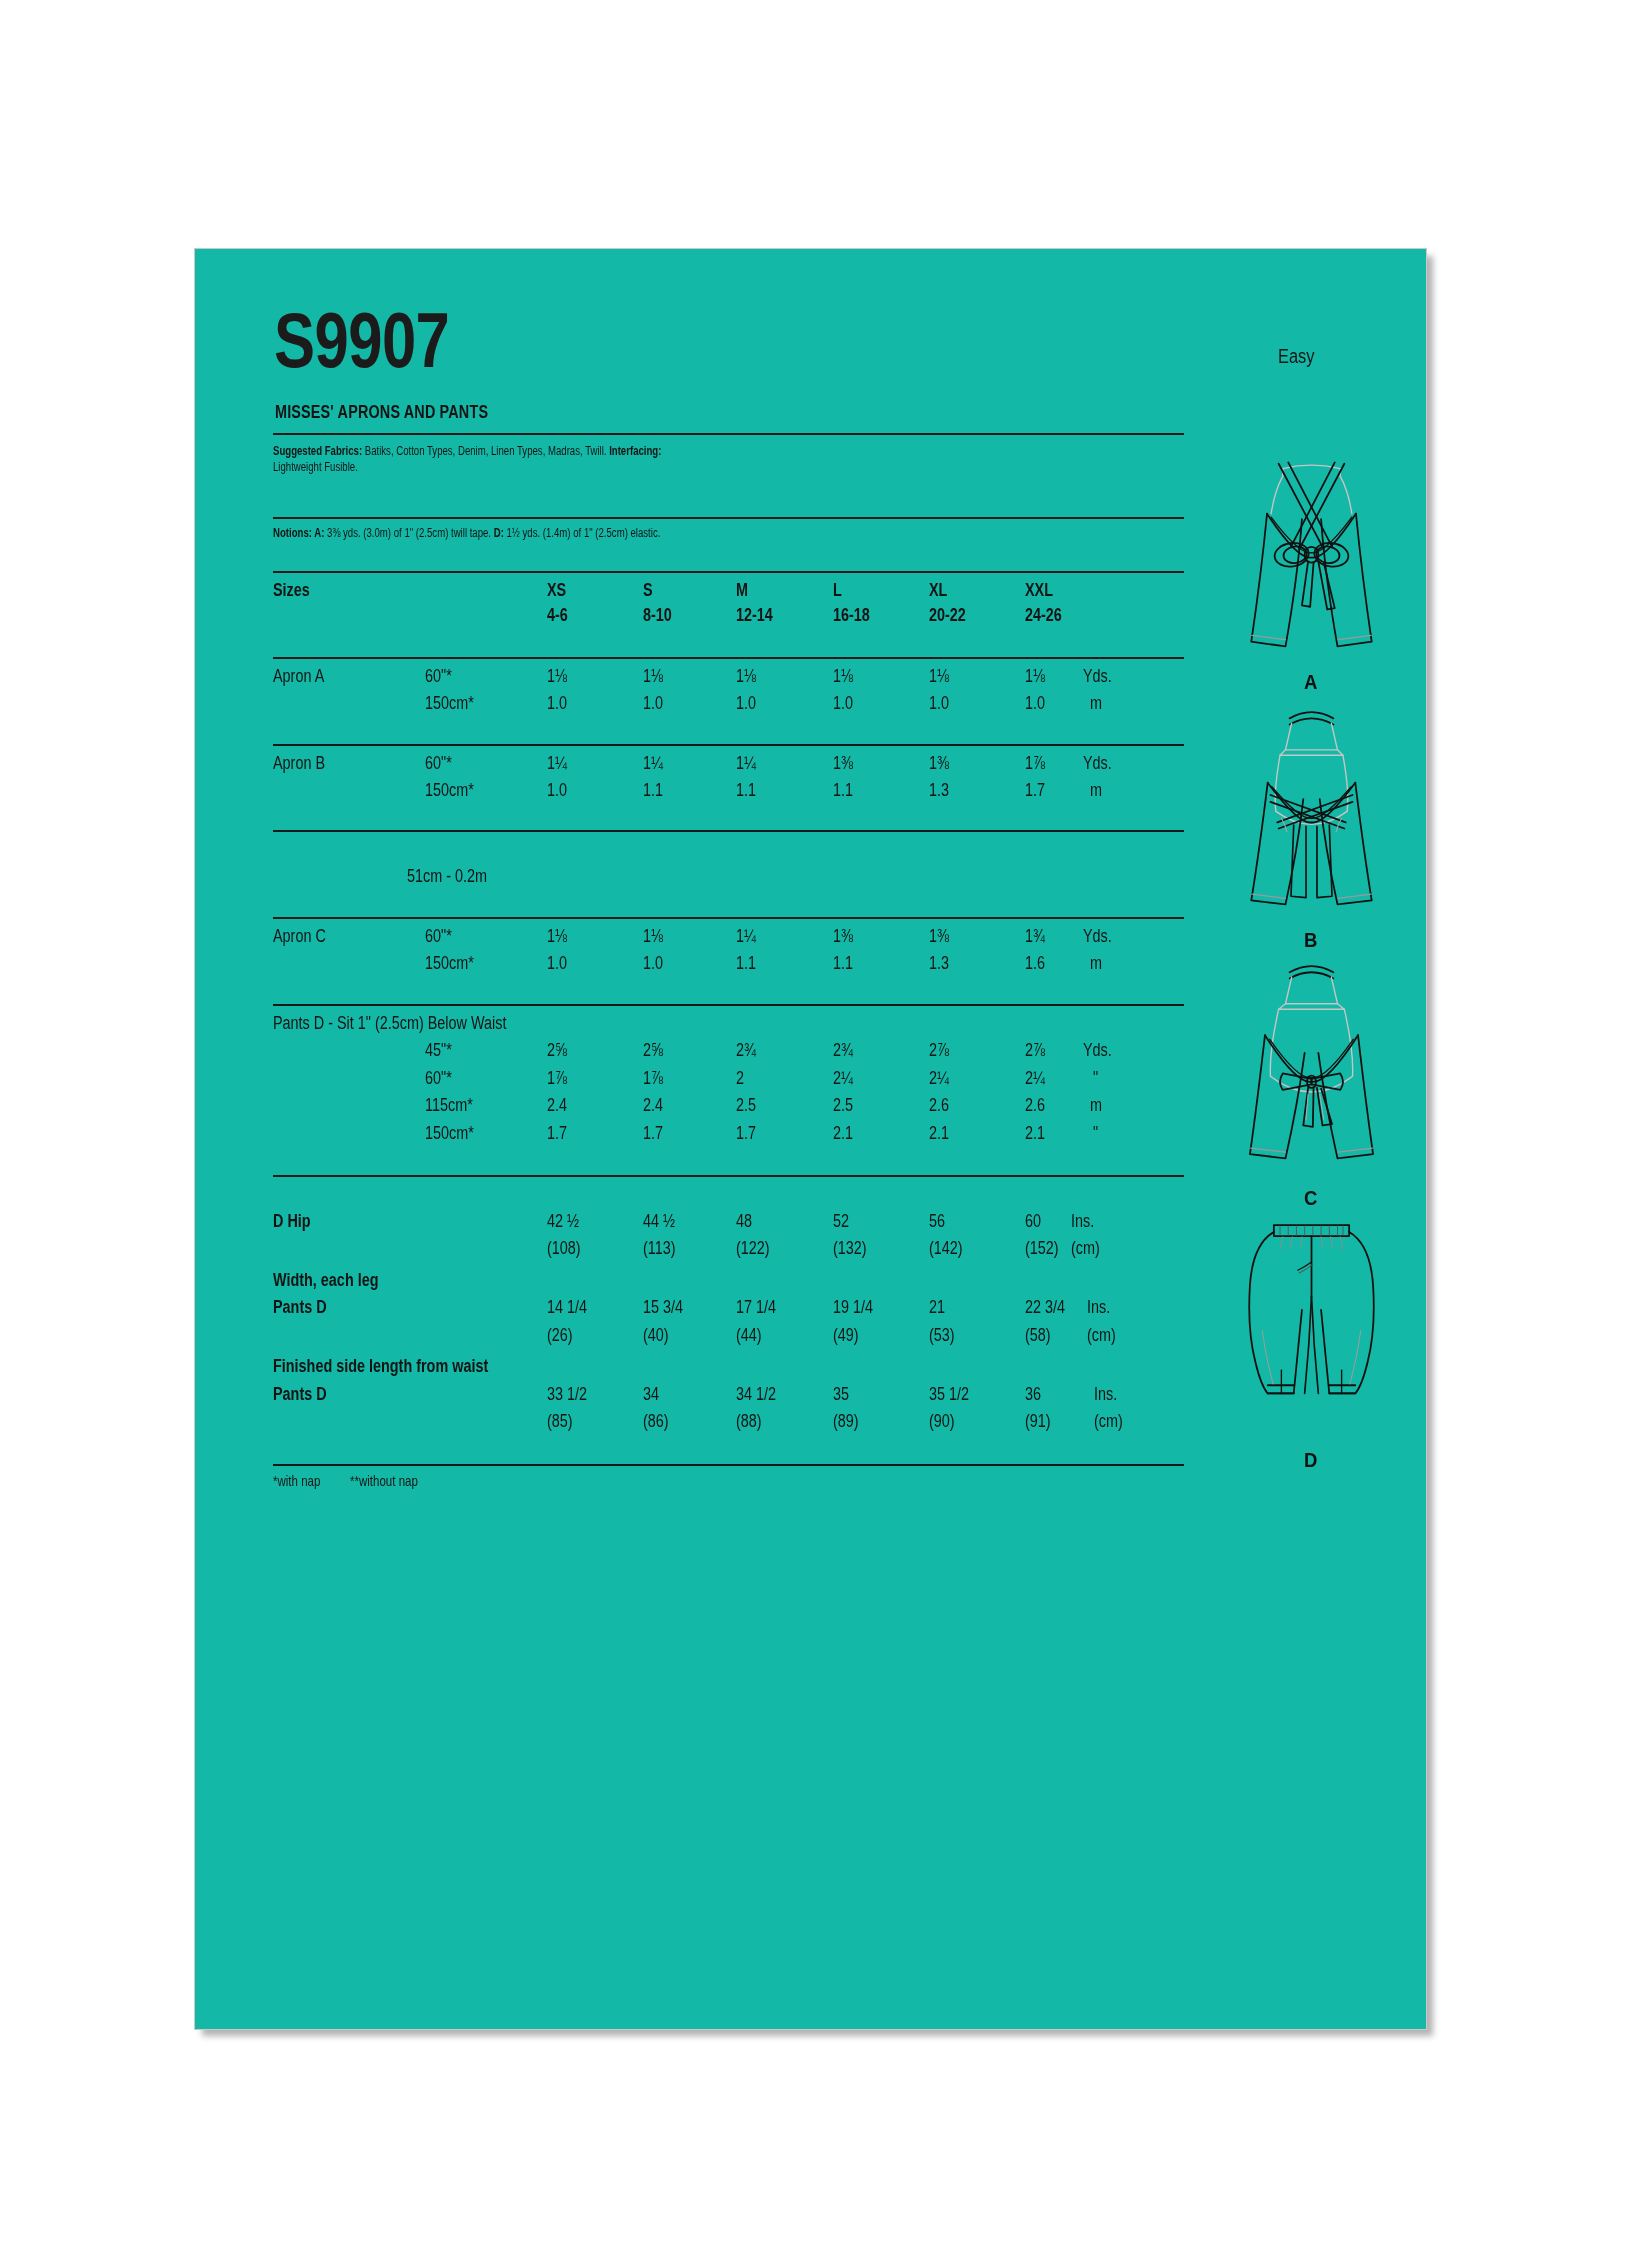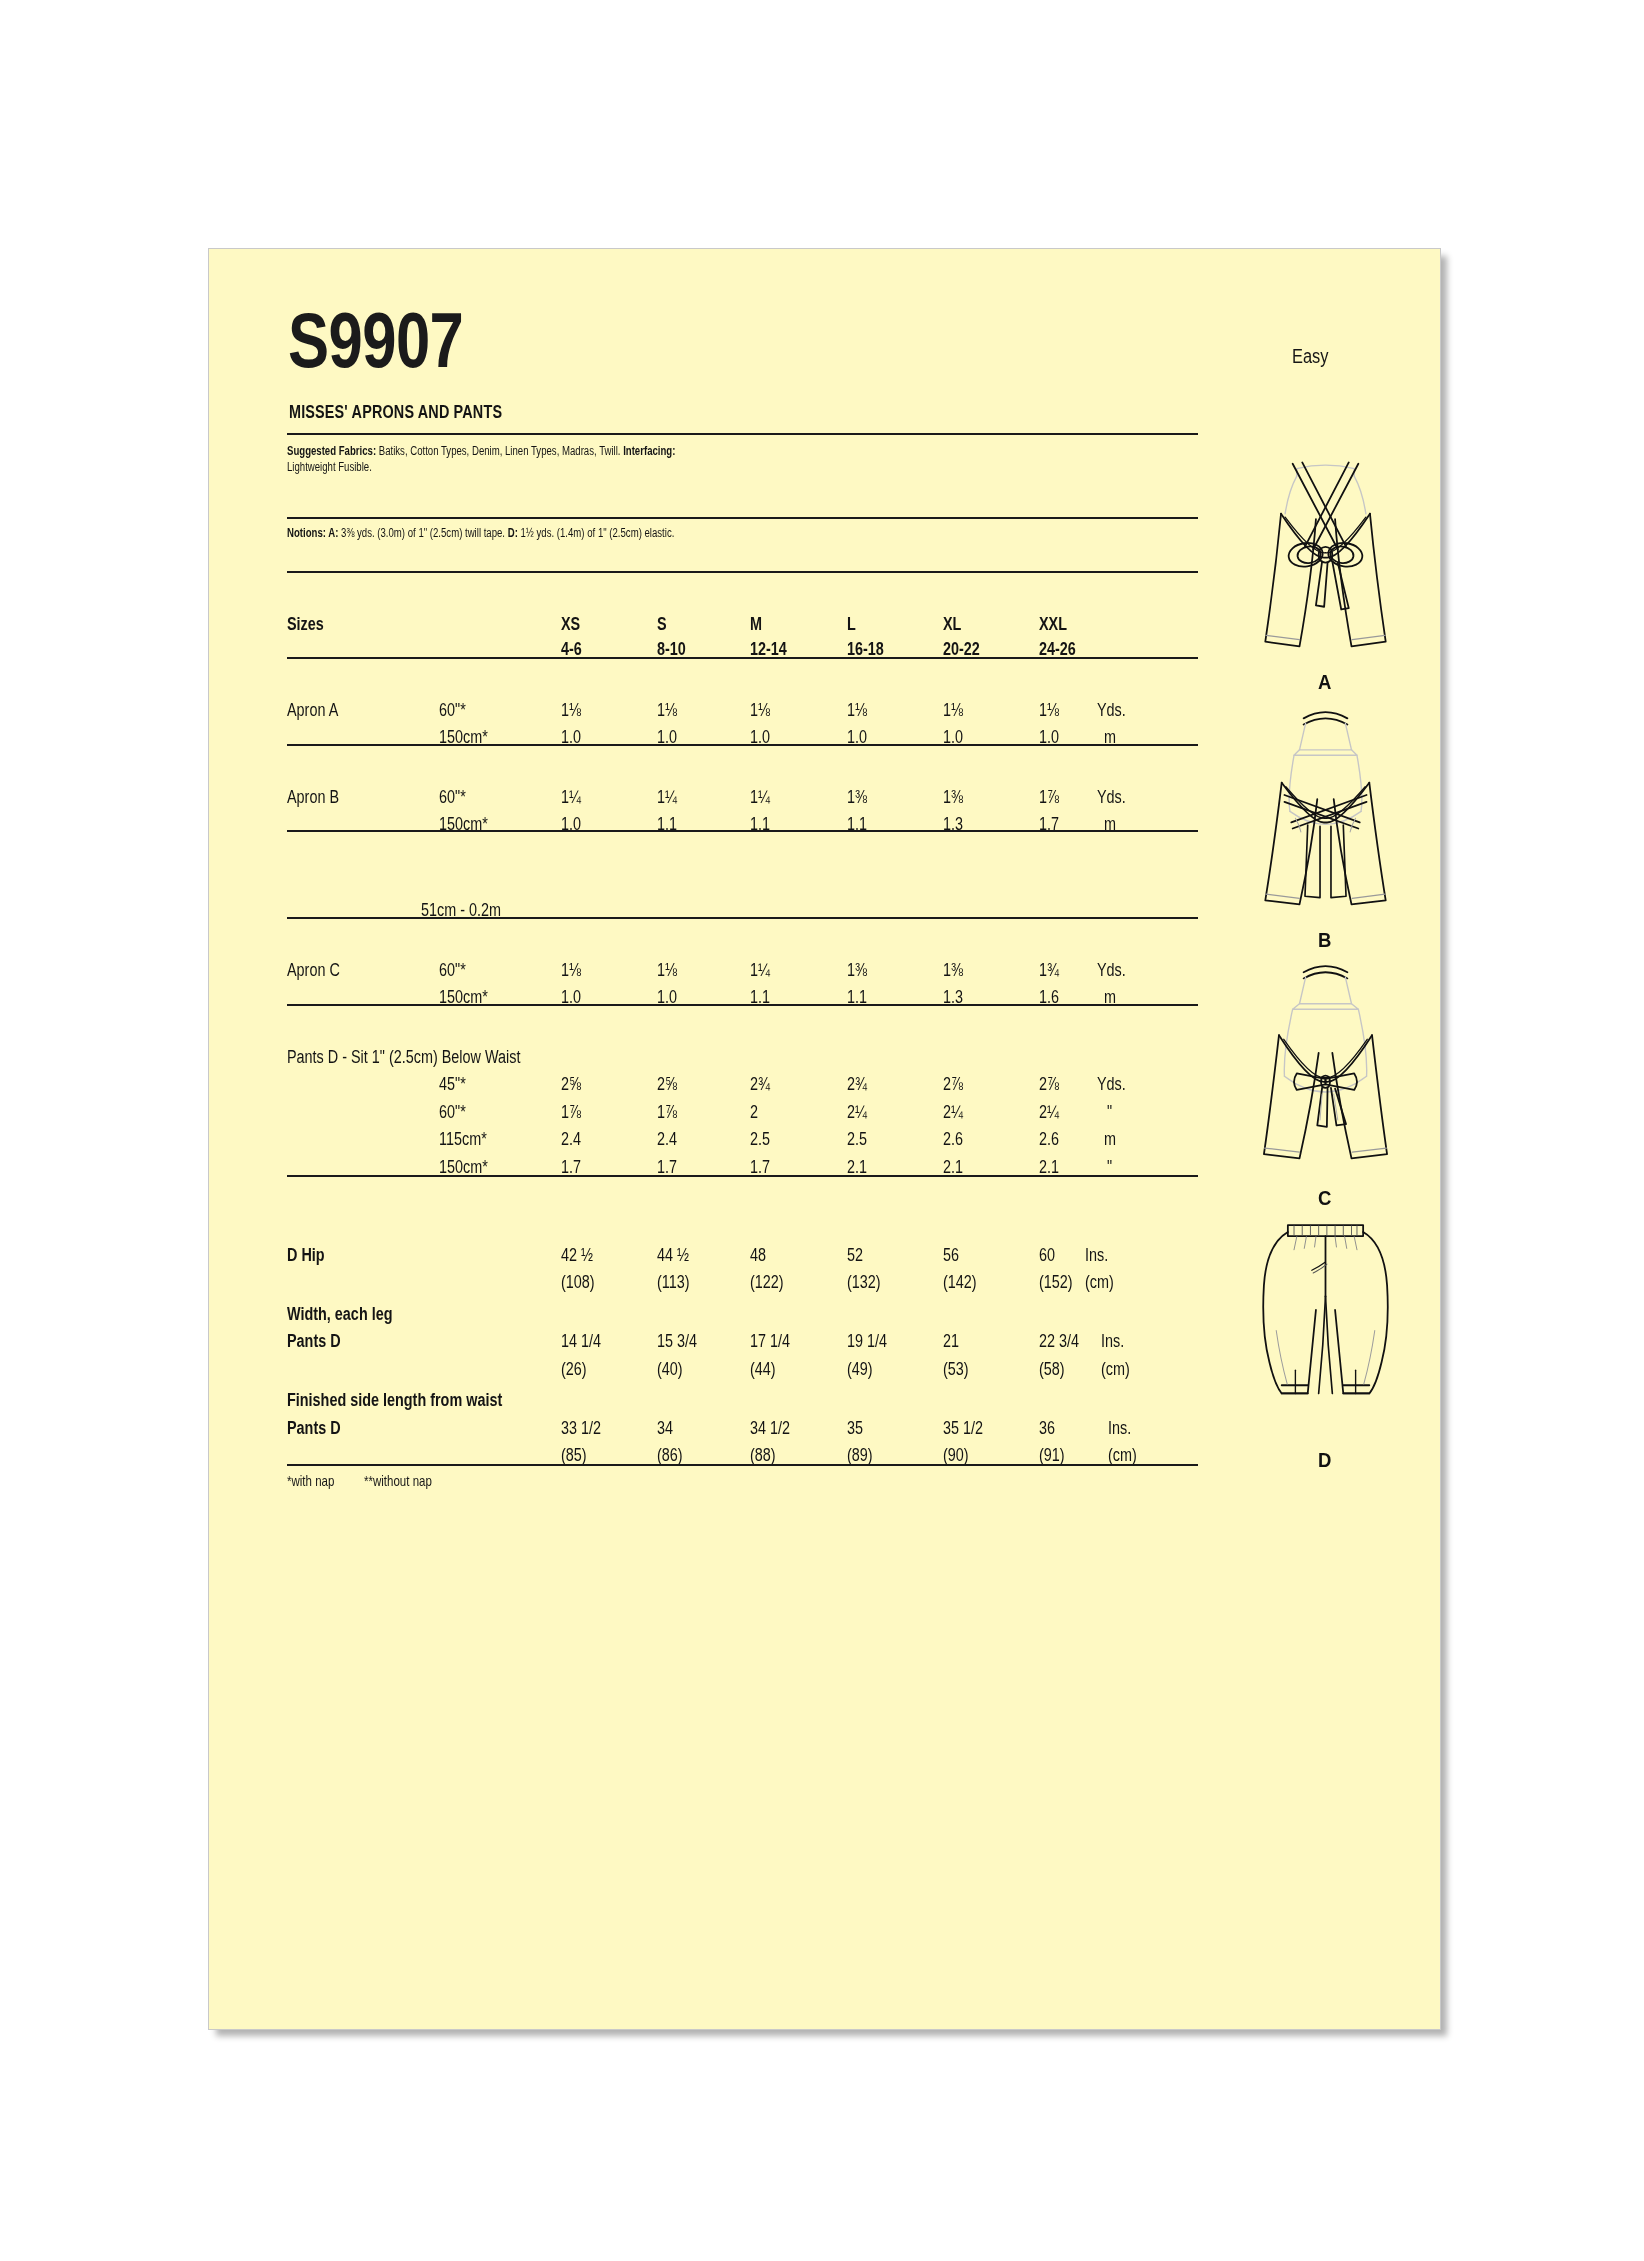--- a/index.html
+++ b/index.html
@@ -11,25 +11,25 @@
     width: 1645px;
     height: 2261px;
     position: relative;
     font-family: "Liberation Sans", sans-serif;
     overflow: hidden;
   }
 
   
   #sheet {
     position: absolute;
-    left: 208px;
+    left: 194px;
     top: 248px;
     width: 1233px;
     height: 1782px;
-    background: #fef9c3;
+    background: #14b8a6;
     border: 0.7px solid #c9c9c9;
     box-shadow: 6.9px 6.9px 6.2px -1.4px rgba(0,0,0,0.30);
     box-sizing: border-box;
   }
 
   
   .cond {
     font-family: "Liberation Sans Narrow", "Liberation Sans", sans-serif;
     transform: scaleX(0.80);
     transform-origin: left center;
@@ -86,21 +86,20 @@
   .blk b { font-weight: bold; }
 
   
   .row {
     position: absolute;
     left: 78px;
     width: 918px;
     height: 25px;
     font-size: 18px;
     color: #141414;
-    margin-top: 34px;
   }
   .row > span {
     position: absolute;
     top: 0;
     white-space: nowrap;
   }
   .lbl {
     left: 0;
     font-weight: normal;
     text-decoration: underline;

